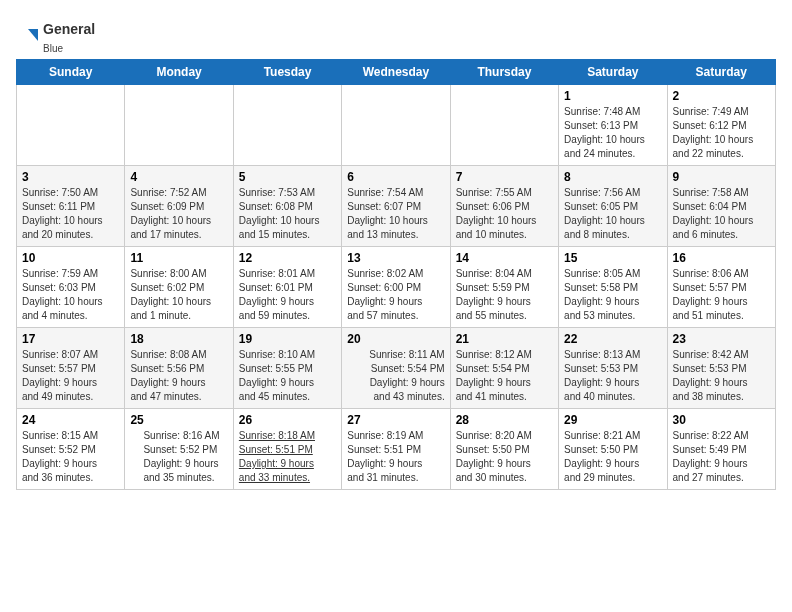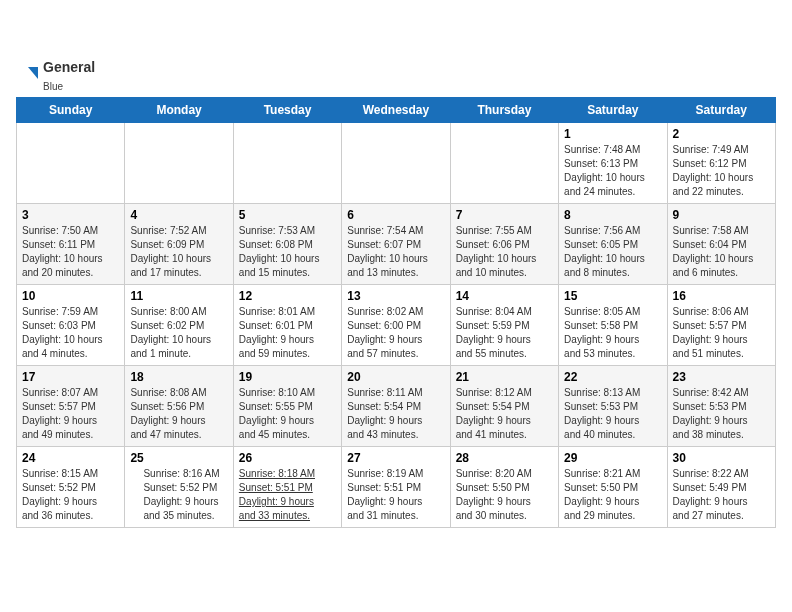--- a/index.html
+++ b/index.html
@@ -76,21 +76,21 @@
     .empty-cell {
       background-color: #fff !important;
     }
   </style>
 </head>
 <body>
 
 <div class="header-area">
   <div class="logo">
   <div style="display:flex;flex-direction:column;line-height:1.1;margin-top:4px;">
-    <div style="display:flex;align-items:center;gap:2px;margin-top:38px;">
+    <div style="display:flex;align-items:center;gap:2px;">
       <div style="width:22px;height:22px;margin-right:3px;">
         <svg viewBox="0 0 22 22" width="22" height="22">
           <polygon points="12,2 22,2 22,14" fill="#1a6fba"></polygon>
         </svg>
       </div>
       <div>
         <span style="font-size:14px;font-weight:bold;color:#333;">General</span><br>
         <span style="font-size:10px;font-weight:normal;color:#404040;">Blue</span>
       </div>
     </div>
@@ -255,21 +255,21 @@
         </td>
         <td>
           <span class="day-number">19</span>
           <div class="day-info" style="white-space: pre-line;">Sunrise: 8:10 AM
 Sunset: 5:55 PM
 Daylight: 9 hours
 and 45 minutes.</div>
         </td>
         <td>
           <span class="day-number">20</span>
-          <div class="day-info" style="white-space: pre-line;">Sunrise: 8:11 AM
+          <div class="day-info" style="white-space: pre-line; text-align: right;">Sunrise: 8:11 AM
 Sunset: 5:54 PM
 Daylight: 9 hours
 and 43 minutes.</div>
         </td>
         <td>
           <span class="day-number">21</span>
           <div class="day-info" style="white-space: pre-line;">Sunrise: 8:12 AM
 Sunset: 5:54 PM
 Daylight: 9 hours
 and 41 minutes.</div>

